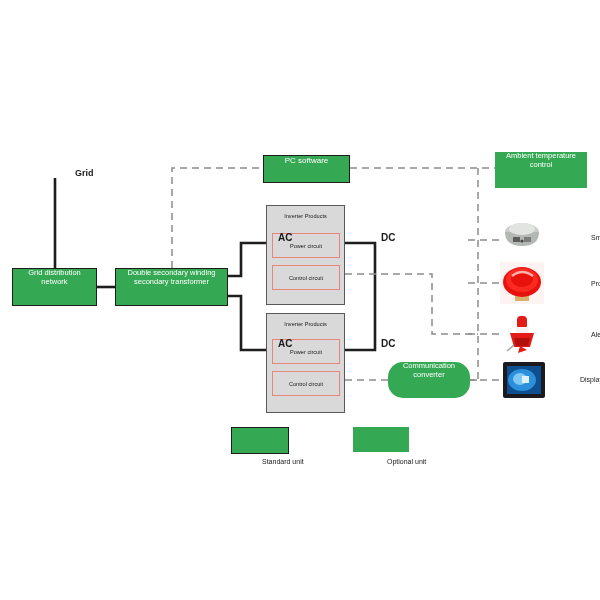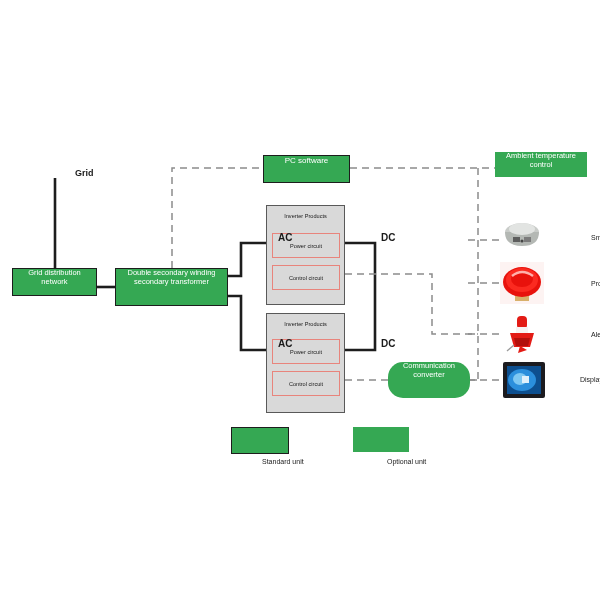--- a/index.html
+++ b/index.html
@@ -53,39 +53,39 @@
     <path d="M345,380 L388,380" stroke="#8c8c8c" stroke-width="1.5" fill="none" stroke-dasharray="7,5"></path>
 
     <path d="M470,380 L478,380" stroke="#8c8c8c" stroke-width="1.5" fill="none" stroke-dasharray="7,5"></path>
 
     <path d="M307,258 L307,266" stroke="#808080" stroke-width="1.6" fill="none"></path>
     <path d="M307,364 L307,372" stroke="#808080" stroke-width="1.6" fill="none"></path>
   </svg>
 
   <div class="lbl bold" style="left:43px;top:168px;font-size:9px;">Grid</div>
 
-  <div class="node green green-b" style="left:12px;top:268px;width:85px;height:28px;font-size:7.5px;">
+  <div class="node green green-b" style="left:12px;top:268px;width:85px;height:38px;font-size:7.5px;">
     <div>
       <span>Grid distribution</span><br>
       <span>network</span>
     </div>
   </div>
 
   <div class="node green green-b" style="left:115px;top:268px;width:113px;height:38px;font-size:7.5px;">
     <div>
       <span>Double secondary winding</span><br>
       <span>secondary transformer</span>
     </div>
   </div>
 
   <div class="node green green-b" style="left:263px;top:155px;width:87px;height:28px;font-size:8px;">
     <span>PC software</span>
   </div>
 
-  <div class="node green" style="left:495px;top:152px;width:92px;height:25px;font-size:7.5px;">
+  <div class="node green" style="left:495px;top:152px;width:92px;height:36px;font-size:7.5px;">
     <div>
       <span>Ambient temperature</span><br>
       <span>control</span>
     </div>
   </div>
 
   <div class="node green" style="left:388px;top:362px;width:82px;height:36px;font-size:7.5px;border-radius:15px;">
     <div>
       <span>Communication</span><br>
       <span>converter</span>

